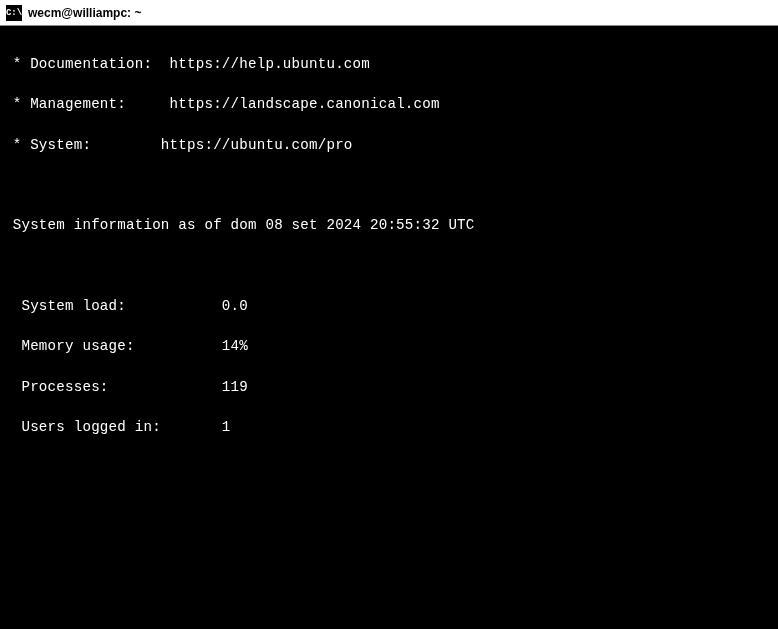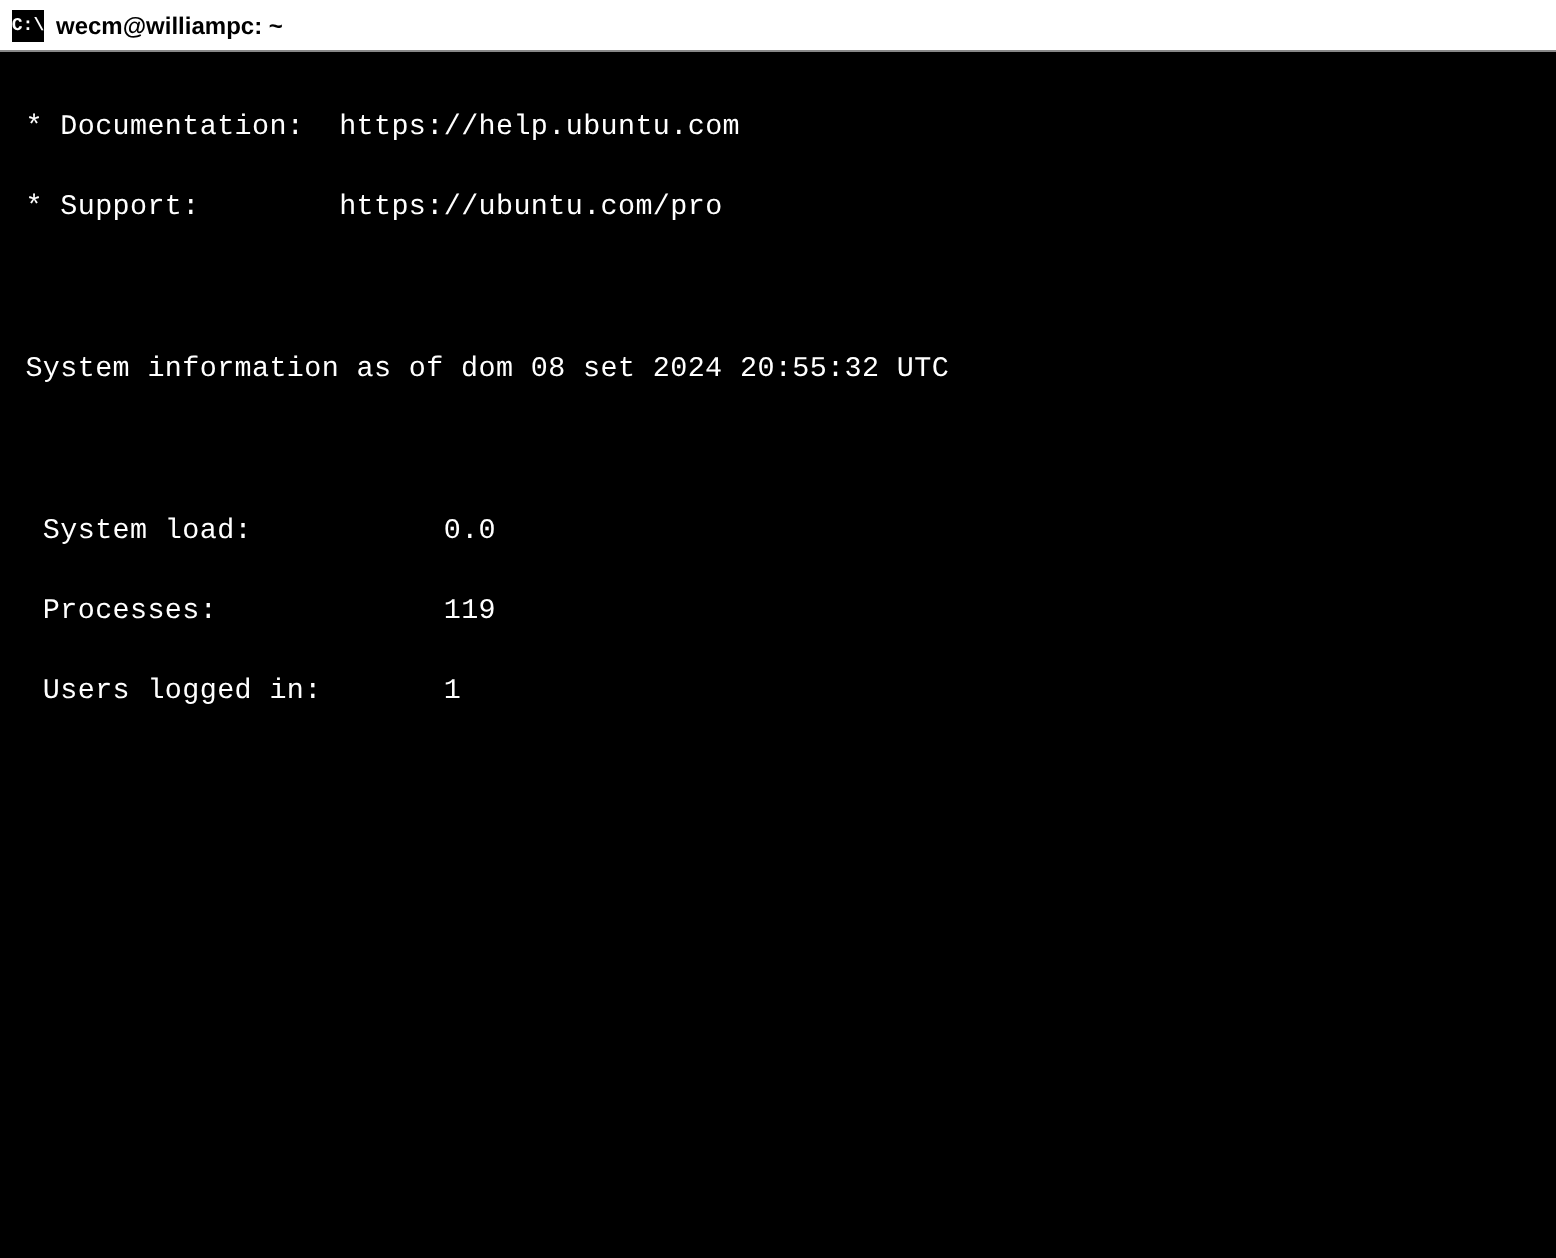--- a/index.html
+++ b/index.html
@@ -52,25 +52,27 @@
 
 <div class="title-bar">
   <div class="title-icon">
       <span>C:\</span>
     </div>
   <div class="title-text">wecm@williampc: ~</div>
 </div>
 
 <div class="terminal">
 <span class="prompt-line"><span> * Documentation:  </span><span>https://help.ubuntu.com</span></span>
-<span class="prompt-line"><span> * Support:        </span><span>https://ubuntu.com/pro</span></span>
+<span class="prompt-line"><span> * Management:     </span><span>https://landscape.canonical.com</span></span>
+<span class="prompt-line"><span> * System:        </span><span>https://ubuntu.com/pro</span></span>
 <span class="prompt-line"> </span>
 <span class="prompt-line"> System information as of dom 08 set 2024 20:55:32 UTC</span>
 <span class="prompt-line"> </span>
 <span class="prompt-line"><span>  System load:           </span><span>0.0</span></span>
+<span class="prompt-line"><span>  Memory usage:          </span><span>14%</span></span>
 <span class="prompt-line"><span>  Processes:             </span><span>119</span></span>
 <span class="prompt-line"><span>  Users logged in:       </span><span>1</span></span>
 <span class="prompt-line"> </span>
 
 
 
 
 
 
 

